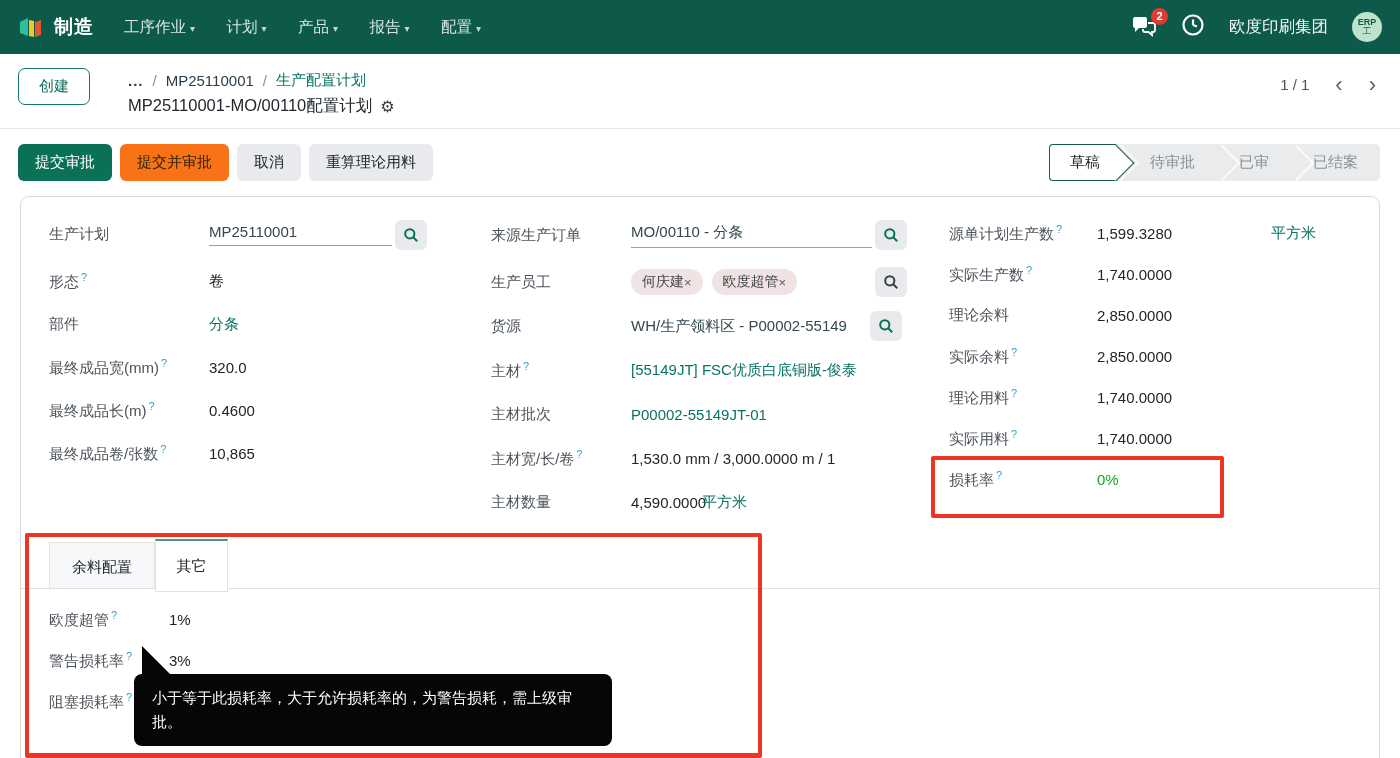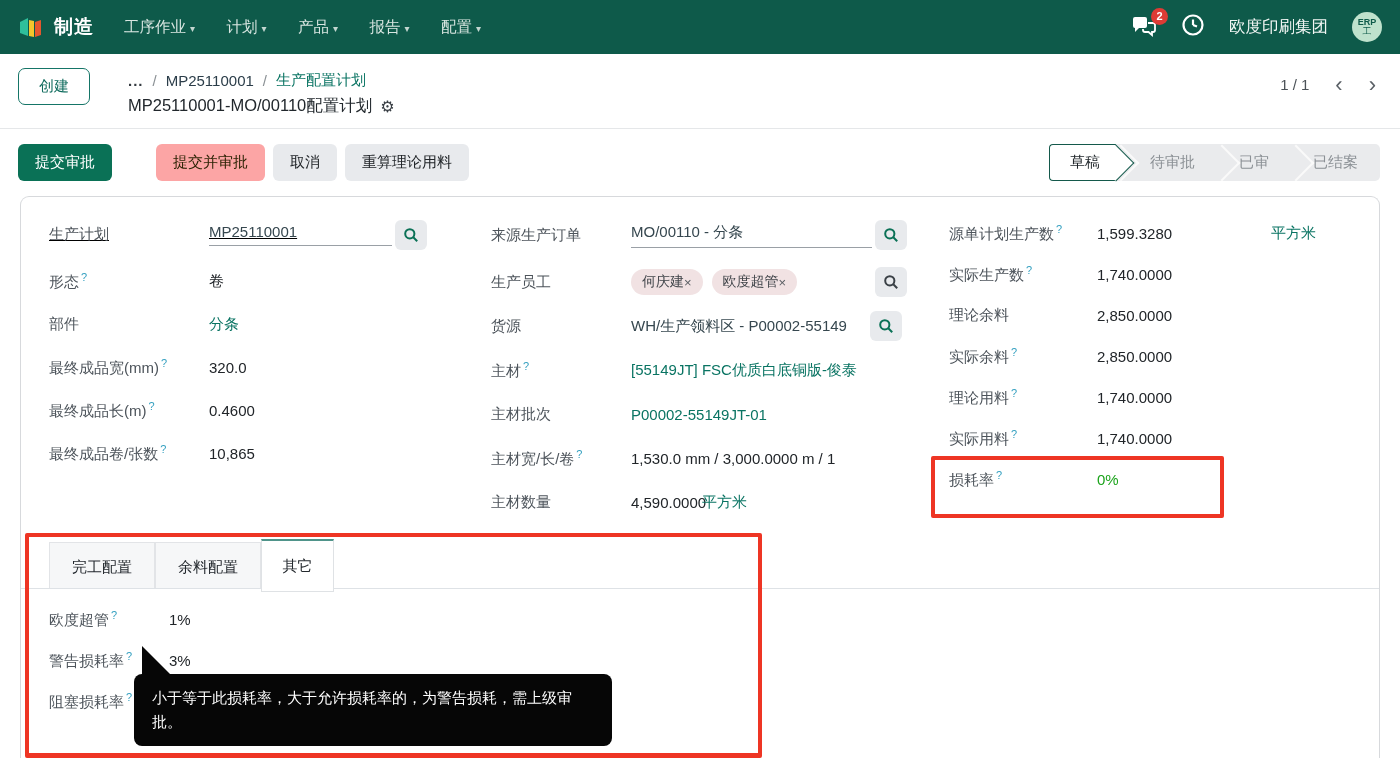--- a/index.html
+++ b/index.html
@@ -41,21 +41,21 @@
   .pager { margin-left:auto; display:flex; align-items:center; gap:26px; margin-top:8px;
            font-size:15px; color:#4c5archived3; color:#4c5258; }
   .pg-btn { font-size:22px; color:#5a6066; cursor:pointer; line-height:16px; }
 
   
   .action-bar { position:absolute; left:0; top:129px; width:1400px; height:67px; background:#fff;
                 display:flex; align-items:center; padding:0 20px 0 18px; }
   .btn { height:37px; border:none; border-radius:6px; font-size:15px; padding:0 17px; margin-right:8px;
          cursor:pointer; font-family:inherit; white-space:nowrap; }
   .btn.primary { background:#0a7156; color:#fff; }
-  .btn.warning { background:#fca5a5; color:#2c2305;margin-left:36px; }
+  .btn.warning { background:#f97316; color:#2c2305; }
   .btn.light { background:#e8eaed; color:#212529; }
   .statusbar { margin-left:auto; display:flex; align-items:stretch; height:37px; background:#eaebed;
                border-radius:5px; font-size:15px; }
   .step { position:relative; display:flex; align-items:center; padding:0 22px; color:#8b9095; cursor:pointer; }
   .step + .step::before { content:''; position:absolute; left:-8px; top:50%; width:24px; height:24px;
         transform:translateY(-50%) rotate(45deg); border-top:2px solid #fafafa; border-right:2px solid #fafafa; }
   .step.active { background:#fff; border:1px solid #14594b; border-right:none; border-radius:4px 0 0 4px;
                  color:#1b2126; z-index:2; padding:0 16px 0 20px; }
   .step.active::after { content:''; position:absolute; right:-13px; top:50%; width:25px; height:25px;
         transform:translateY(-50%) rotate(45deg); border-top:1px solid #14594b; border-right:1px solid #14594b;
@@ -63,21 +63,21 @@
   .step.pad-extra { padding-left:34px; }
 
   
   .sheet { position:absolute; left:20px; top:196px; width:1360px; height:562px; background:#fff;
            border:1px solid #d7d9dc; border-bottom:none; border-radius:9px 9px 0 0; }
   .fcol { position:absolute; top:16px; }
   .col1 { left:28px; width:378px; }
   .col2 { left:470px; width:416px; }
   .col3 { left:928px; width:430px; }
   .frow { display:flex; align-items:center; }
-  .col1 .frow { height:43px; } .col1 .frow.first { margin-bottom:4px;text-decoration:underline; }
+  .col1 .frow { height:43px; } .col1 .frow.first { margin-bottom:4px; }
   .col2 .frow { height:44px; } .col2 .frow.first { margin-bottom:3px; }
   .col3 .frow { height:41px; }
   .flabel { font-size:15px; color:#4d545b; flex:none; }
   .col1 .flabel { width:160px; } .col2 .flabel { width:140px; } .col3 .flabel { width:148px; }
   .help { color:#35a0c0; font-size:11px; vertical-align:super; margin-left:2px; cursor:pointer; }
   .fval { font-size:15px; color:#212529; }
   .fval.inputv { color:#36474f; }
   .fval.link { color:#0a7463; cursor:pointer; }
   .fval.green { color:#1ca41c; }
   .fval.underline { flex:1; border-bottom:1px solid #9aa0a6; padding-bottom:5px; margin-right:3px; }
@@ -320,21 +320,20 @@
         <span class="flabel"><span>实际用料</span><sup class="help">?</sup></span>
         <span class="fval">1,740.0000</span>
       </div>
       <div class="frow">
         <span class="flabel"><span>损耗率</span><sup class="help">?</sup></span>
         <span class="fval green">0%</span>
       </div>
     </div>
 
     <div class="tab-header">
-      <div class="tab">完工配置</div>
       <div class="tab">余料配置</div>
       <div class="tab active">其它</div>
     </div>
 
     <div class="tab-body">
       <div class="frow">
         <span class="flabel"><span>欧度超管</span><sup class="help">?</sup></span>
         <span class="fval">1%</span>
       </div>
       <div class="frow">

